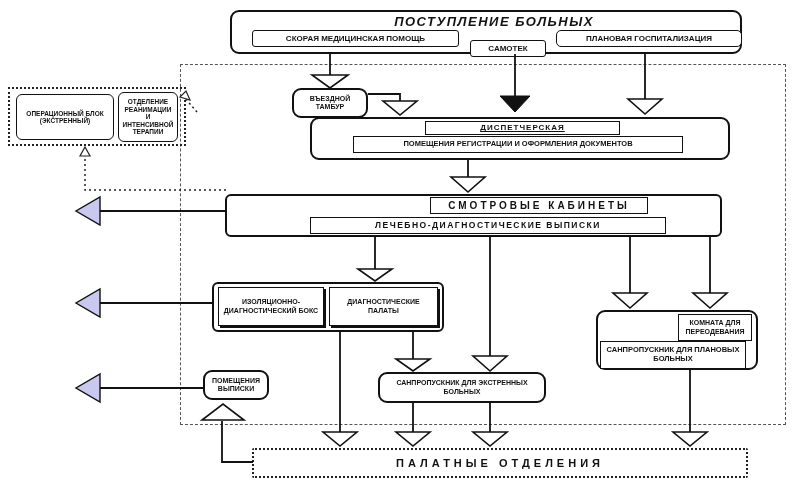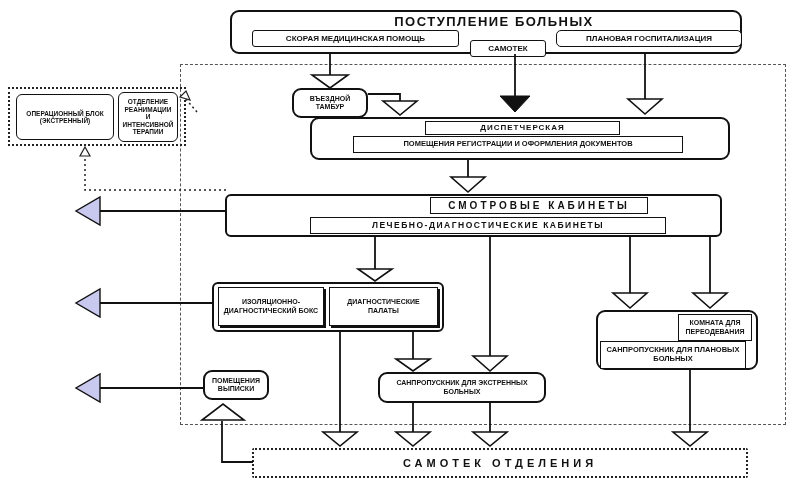--- a/index.html
+++ b/index.html
@@ -13,27 +13,27 @@
   .b2{border-width:2px;}
   .dashed-zone{position:absolute;box-sizing:border-box;border:1px dashed #555;background:transparent;}
   .dotted-zone{position:absolute;box-sizing:border-box;border:2px dotted #222;background:transparent;}
   .dotted-box{border:2px dotted #222;border-radius:2px;}
   .shadow{box-shadow:2px 2px 0 #111;}
   .fs13{font-size:13px;letter-spacing:1.5px;}
   .fs11ls{font-size:11px;letter-spacing:4px;}
   .fs10ls{font-size:10px;letter-spacing:3px;}
   .fs85ls{font-size:8.5px;letter-spacing:1.5px;}
   .fs8{font-size:8px;}
-  .fs8ls{font-size:8px;letter-spacing:1px;}
+  .fs8ls{font-size:8px;letter-spacing:1px;text-decoration:underline;}
   .fs75{font-size:7.5px;}
   .fs7{font-size:7px;}
   .fs65{font-size:6.5px;}
   .pad2{padding:1px 3px;}
   #connectors{position:absolute;left:0;top:0;pointer-events:none;}
-  .title-slot{position:absolute;left:16px;right:0;top:3px;text-align:center;font-weight:700;}
+  .title-slot{position:absolute;left:16px;right:0;top:3px;text-align:center;font-weight:700;font-style:italic;}
 </style>
 </head>
 <body>
 
 <div id="stage">
 
   <div class="dashed-zone" style="left:180px;top:64px;width:606px;height:361px;"></div>
 
   <div class="box r9 b2 fs13" style="left:230px;top:10px;width:512px;height:44px;align-items:flex-start;">
     <span class="title-slot fs13">ПОСТУПЛЕНИЕ БОЛЬНЫХ</span>
@@ -47,35 +47,35 @@
   <div class="box r6 fs65 pad2" style="left:118px;top:92px;width:60px;height:50px;">ОТДЕЛЕНИЕ РЕАНИМАЦИИ И ИНТЕНСИВНОЙ ТЕРАПИИ</div>
 
   <div class="box r9 b2 fs7 pad2" style="left:292px;top:88px;width:76px;height:30px;">ВЪЕЗДНОЙ ТАМБУР</div>
 
   <div class="box r9 b2" style="left:310px;top:117px;width:420px;height:43px;"></div>
   <div class="box fs8ls" style="left:425px;top:121px;width:195px;height:14px;border-width:1px;">ДИСПЕТЧЕРСКАЯ</div>
   <div class="box fs75" style="left:353px;top:136px;width:330px;height:17px;border-width:1px;">ПОМЕЩЕНИЯ РЕГИСТРАЦИИ И ОФОРМЛЕНИЯ ДОКУМЕНТОВ</div>
 
   <div class="box r6 b2" style="left:225px;top:194px;width:497px;height:43px;"></div>
   <div class="box fs10ls" style="left:430px;top:197px;width:218px;height:17px;text-align:right;">СМОТРОВЫЕ КАБИНЕТЫ</div>
-  <div class="box fs85ls" style="left:310px;top:217px;width:356px;height:17px;">ЛЕЧЕБНО-ДИАГНОСТИЧЕСКИЕ КАБИНЕТЫ</div>
+  <div class="box fs85ls" style="left:310px;top:217px;width:356px;height:17px;">ЛЕЧЕБНО-ДИАГНОСТИЧЕСКИЕ ВЫПИСКИ</div>
 
   <div class="box r6 b2" style="left:212px;top:282px;width:232px;height:50px;"></div>
   <div class="box fs7 pad2 shadow" style="left:218px;top:287px;width:106px;height:39px;">ИЗОЛЯЦИОННО-ДИАГНОСТИЧЕСКИЙ БОКС</div>
   <div class="box fs7 pad2 shadow" style="left:329px;top:287px;width:109px;height:39px;">ДИАГНОСТИЧЕСКИЕ ПАЛАТЫ</div>
 
   <div class="box r9 b2 fs7 pad2" style="left:203px;top:370px;width:66px;height:30px;">ПОМЕЩЕНИЯ ВЫПИСКИ</div>
 
   <div class="box r9 b2 fs7 pad2" style="left:378px;top:372px;width:168px;height:31px;">САНПРОПУСКНИК ДЛЯ ЭКСТРЕННЫХ БОЛЬНЫХ</div>
 
   <div class="box r9 b2" style="left:596px;top:310px;width:162px;height:60px;"></div>
   <div class="box fs7 pad2" style="left:678px;top:314px;width:74px;height:27px;border-width:1px;">КОМНАТА ДЛЯ ПЕРЕОДЕВАНИЯ</div>
   <div class="box fs75 pad2" style="left:600px;top:341px;width:146px;height:28px;border-width:1px;">САНПРОПУСКНИК ДЛЯ ПЛАНОВЫХ БОЛЬНЫХ</div>
 
-  <div class="box fs11ls dotted-box" style="left:252px;top:448px;width:496px;height:30px;">САМОТЕК ОТДЕЛЕНИЯ</div>
+  <div class="box fs11ls dotted-box" style="left:252px;top:448px;width:496px;height:30px;">ПАЛАТНЫЕ ОТДЕЛЕНИЯ</div>
 
   <svg id="connectors" width="802" height="487" viewBox="0 0 802 487">
     <g stroke="#111" stroke-width="1.8" fill="none">
       <path d="M330,54 V75"></path>
       <path d="M368,94 H400 V101"></path>
       <path d="M515,54 V96"></path>
       <path d="M645,54 V99"></path>
       <path d="M468,160 V177"></path>
       <path d="M375,237 V269"></path>
       <path d="M490,237 V356"></path>

